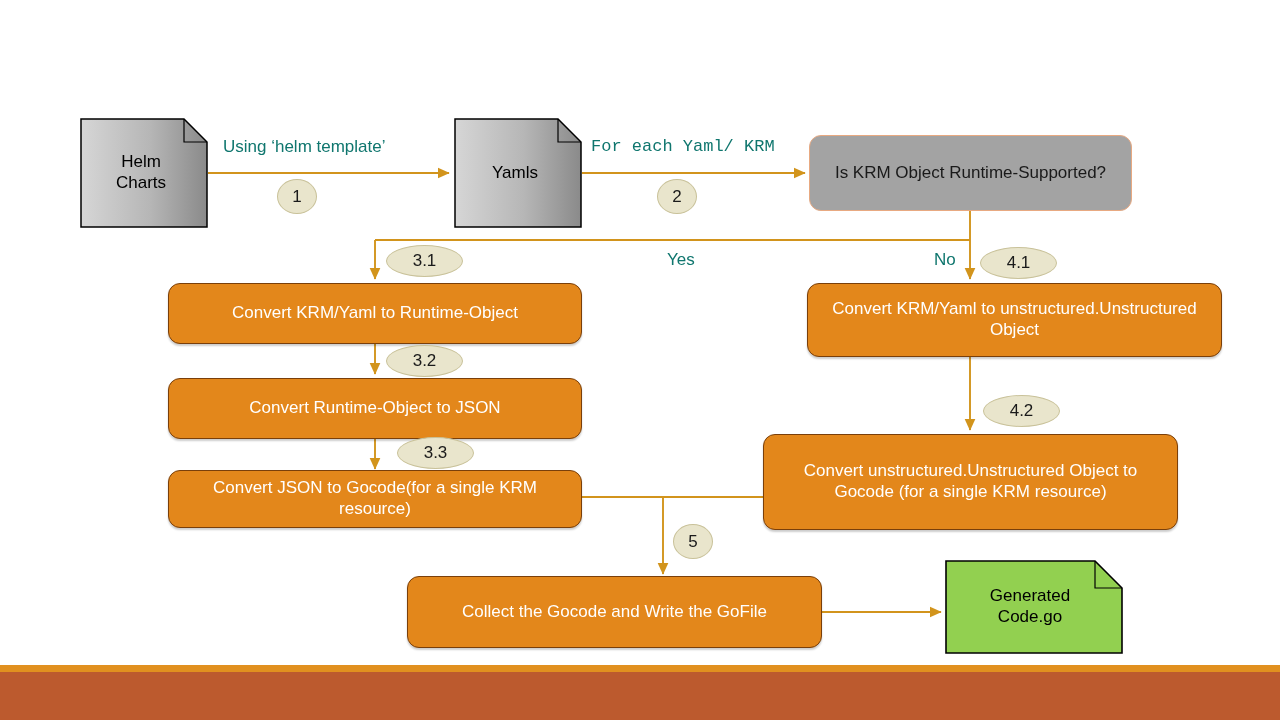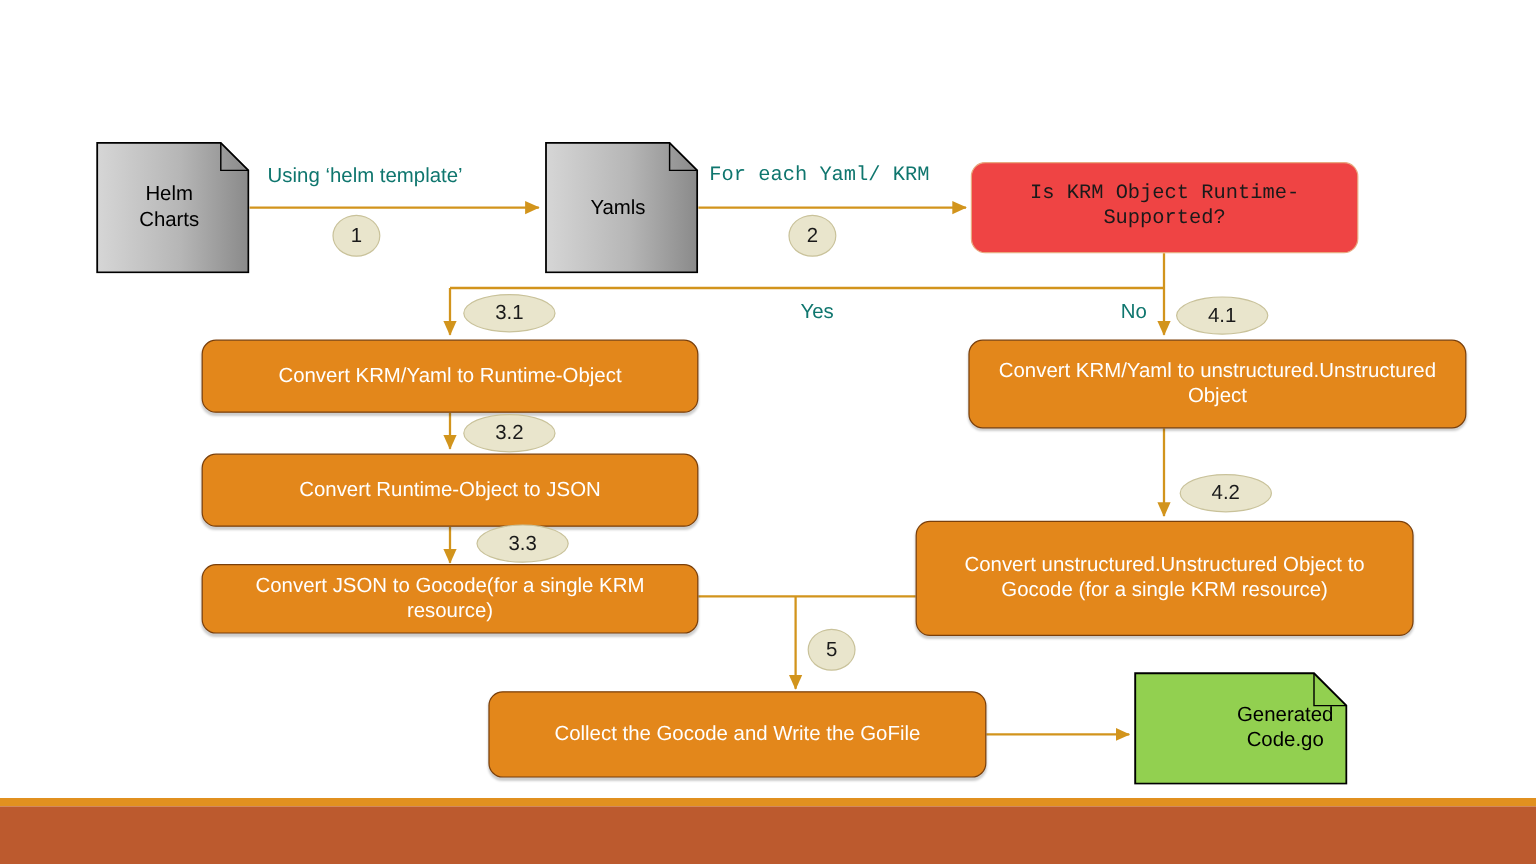--- a/index.html
+++ b/index.html
@@ -75,25 +75,24 @@
   }
   .proc-node .node-label {
     font-size: 17px;
     color: #ffffff;
     padding: 0 14px;
   }
 
   
   .decision-node {
     position: absolute;
-    background: #ef4444;
+    background: #a3a3a3;
     border: 1.2px solid #E8A981;
     border-radius: 12px;
     box-sizing: border-box;
-    font-family: Liberation Mono, monospace;
   }
   .decision-node .node-label {
     font-size: 17px;
     color: #1a1a1a;
     padding: 0 12px;
   }
 
   
   .step-badge {
     position: absolute;
@@ -239,21 +238,21 @@
 
   <div class="proc-node" style="left:407px; top:576px; width:415px; height:72px;">
     <div class="node-label">Collect the Gocode and Write the GoFile</div>
   </div>
 
   <div class="doc-node green" style="left:945px; top:560px; width:178px; height:94px;">
     <svg width="178" height="94" viewBox="0 0 178 94" xmlns="http://www.w3.org/2000/svg">
       <path d="M1,1 L150,1 L177,28 L177,93 L1,93 Z" fill="#92D050" stroke="#000000" stroke-width="1.6"></path>
       <path d="M150,1 L150,28 L177,28" fill="none" stroke="#000000" stroke-width="1.2"></path>
     </svg>
-    <div class="node-label" style="white-space:pre-line; padding-right:16px;margin-left:41px;">Generated
+    <div class="node-label" style="white-space:pre-line; padding-right:16px;">Generated
 Code.go</div>
   </div>
 
   <div class="edge-label" style="left:223px; top:137px;">Using ‘helm template’</div>
 
   <div class="edge-label" style="left:591px; top:137px;font-family:Liberation Mono, monospace;">For each Yaml/ KRM</div>
 
   <div class="edge-label" style="left:667px; top:250px;">Yes</div>
 
   <div class="edge-label" style="left:934px; top:250px;">No</div>

